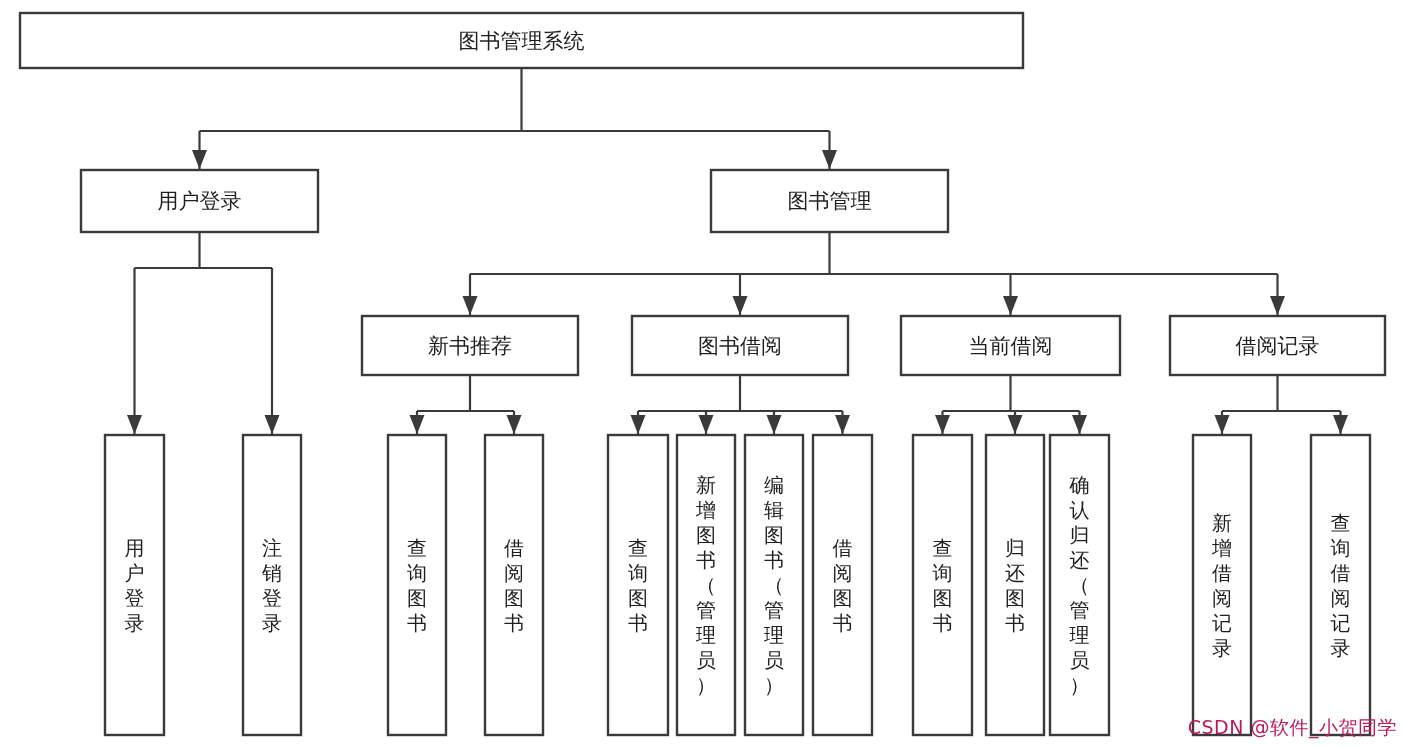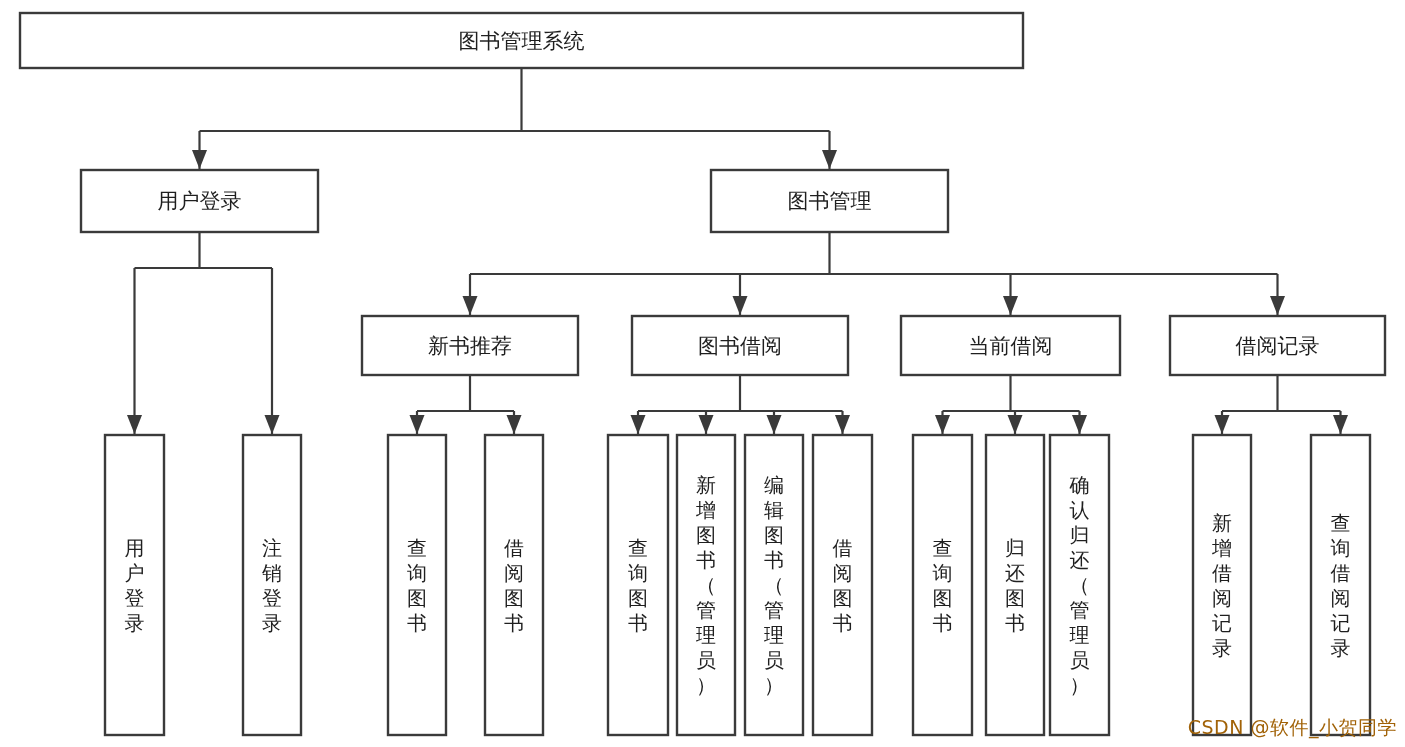--- a/index.html
+++ b/index.html
@@ -54,21 +54,21 @@
   .arrow-head {
     fill: #3a3a3a;
     stroke: none;
   }
   .watermark-text {
     position: absolute;
     right: 8px;
     bottom: 6px;
     font-family: "DejaVu Sans", "Liberation Sans", sans-serif;
     font-size: 19px;
-    color: #a16207;
+    color: #be185d;
     letter-spacing: 0.5px;
     white-space: nowrap;
     pointer-events: none;
   }
 </style>
 </head>
 <body>
 
 <div id="diagram-root">
   <svg class="diagram-canvas" viewBox="0 0 1405 747" xmlns="http://www.w3.org/2000/svg">

